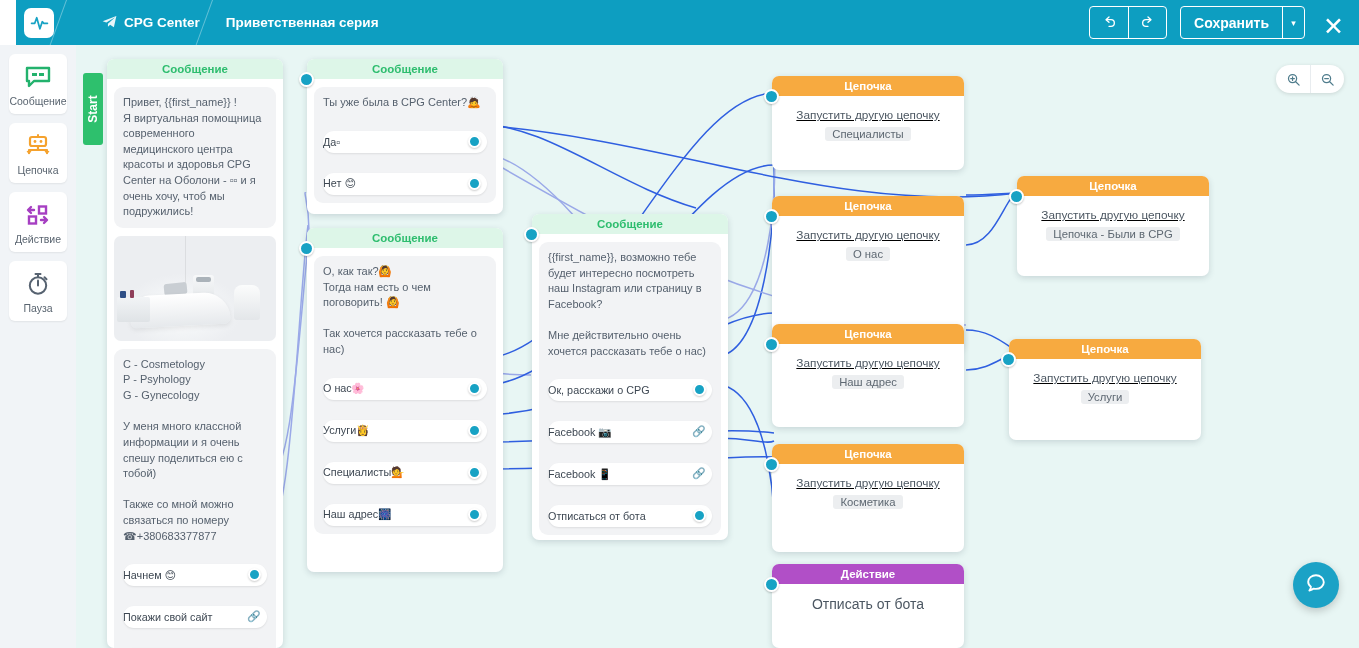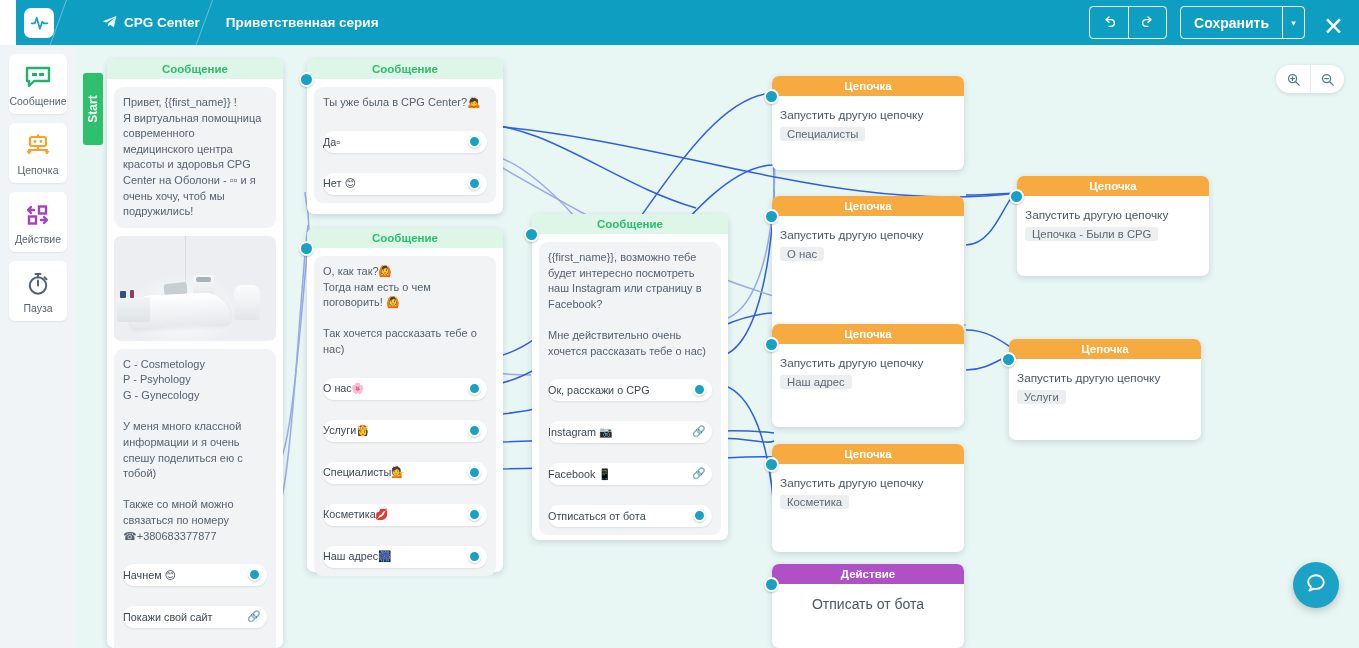--- a/index.html
+++ b/index.html
@@ -126,21 +126,21 @@
     position: absolute; right: 6px; top: 4px; width: 13px; height: 13px;
     border-radius: 50%; background: #17a2c4; border: 2px solid #ffffff;
     box-shadow: 0 1px 2px rgba(0,0,0,.2);
   }
   .qbtn .qclip {
     position: absolute; right: 5px; top: 3px; width: 15px; height: 15px;
     display: flex; align-items: center; justify-content: center;
     color: #b9c1c9; font-size: 11px;
   }
 
-  .chain-body { padding: 12px 8px 0 8px; text-align: left; }
+  .chain-body { padding: 12px 8px 0 8px; text-align: center; text-decoration: underline; }
   .chain-line1 { font-size: 11.8px; color: #4c5762; }
   .chain-tag {
     display: inline-block; margin-top: 5px; background: #eceef0;
     border-radius: 3px; padding: 1px 7px;
     font-size: 11.3px; color: #5e6872;
   }
   .act-body { padding: 12px 8px 0 8px; text-align: center; }
   .act-line { font-size: 14px; color: #4c5762; }
 
   #start-tab {
@@ -455,43 +455,39 @@
       </div>
       <div class="qbtn">
         <span>Услуги👸</span>
         <span class="qport"></span>
       </div>
       <div class="qbtn">
         <span>Специалисты💁</span>
         <span class="qport"></span>
       </div>
       <div class="qbtn">
-        <span>Косметика💋</span>
-        <span class="qport"></span>
-      </div>
-      <div class="qbtn">
         <span>Наш адрес🎆</span>
         <span class="qport"></span>
       </div>
     </div>
   </div>
 
   <div class="node" id="n-social" style="left:456px; top:169px; width:196px; height:326px;">
     <div class="port port-in"></div>
     <div class="node-hd hd-msg">Сообщение</div>
     <div class="bubble">
       <div class="btxt">{{first_name}}, возможно тебе будет интересно посмотреть наш Instagram или страницу в Facebook?
 
 Мне действительно очень хочется рассказать тебе о нас)</div>
       <div class="qbtn">
         <span>Ок, расскажи о CPG</span>
         <span class="qport"></span>
       </div>
       <div class="qbtn">
-        <span>Instagram 📷</span>
+        <span>Facebook 📷</span>
         <span class="qclip">🔗</span>
       </div>
       <div class="qbtn">
         <span>Facebook 📱</span>
         <span class="qclip">🔗</span>
       </div>
       <div class="qbtn">
         <span>Отписаться от бота</span>
         <span class="qport"></span>
       </div>

